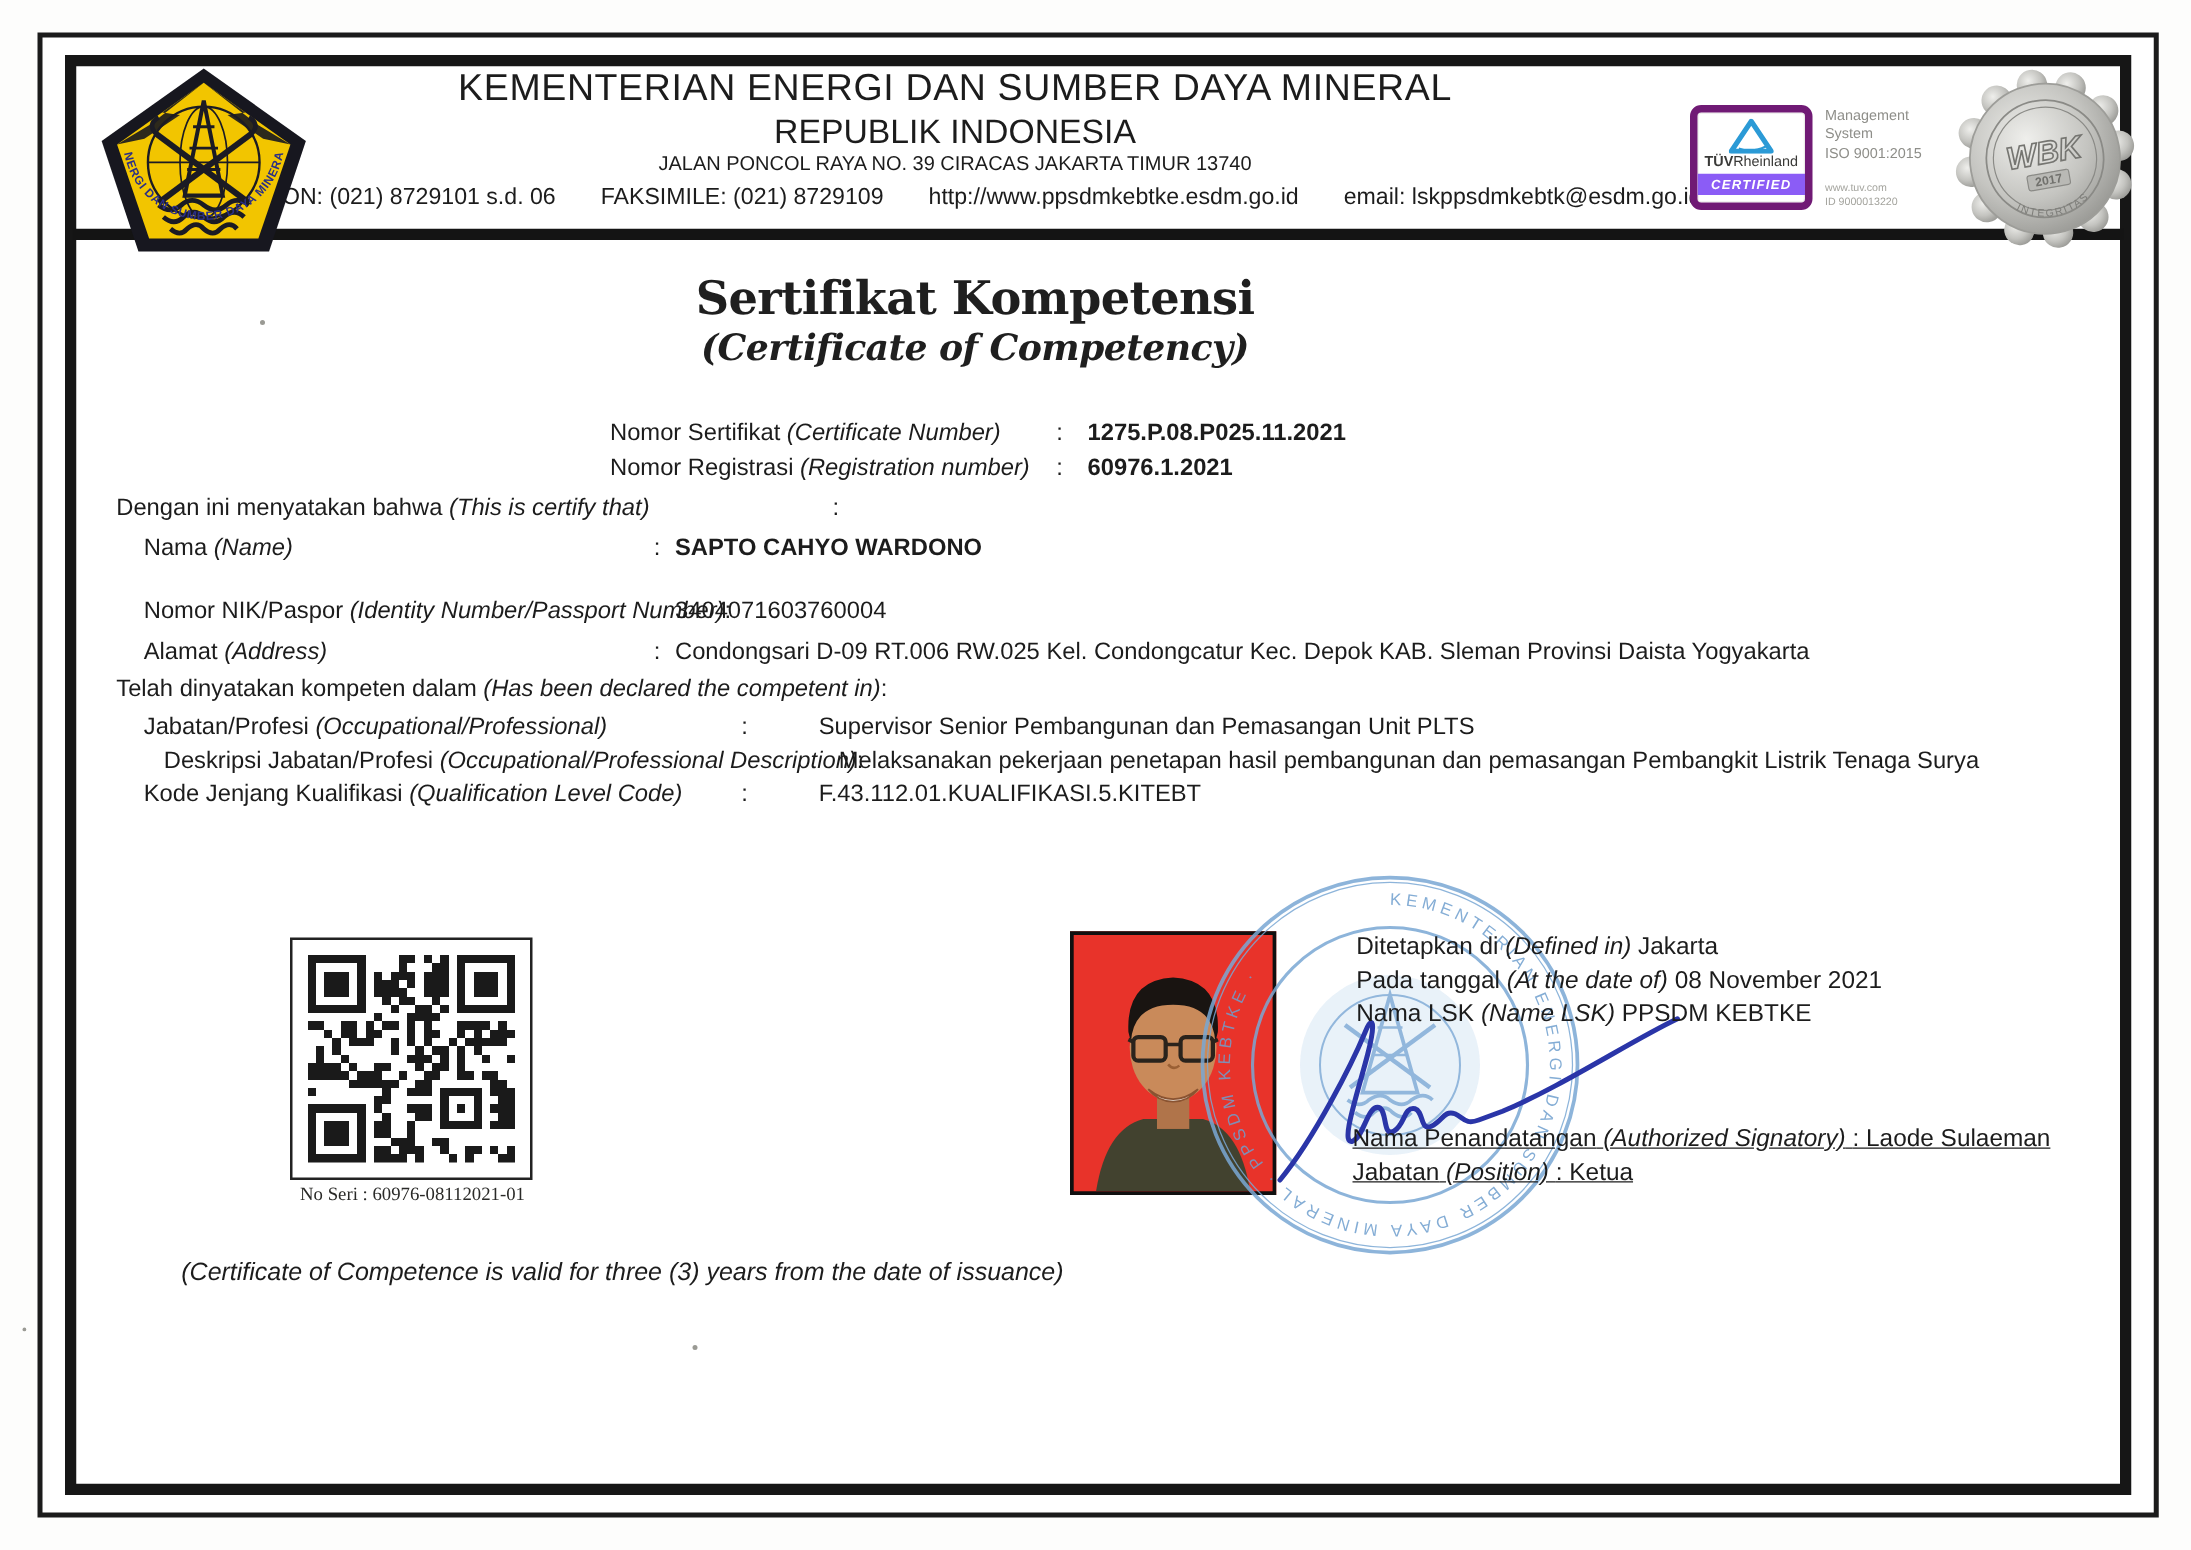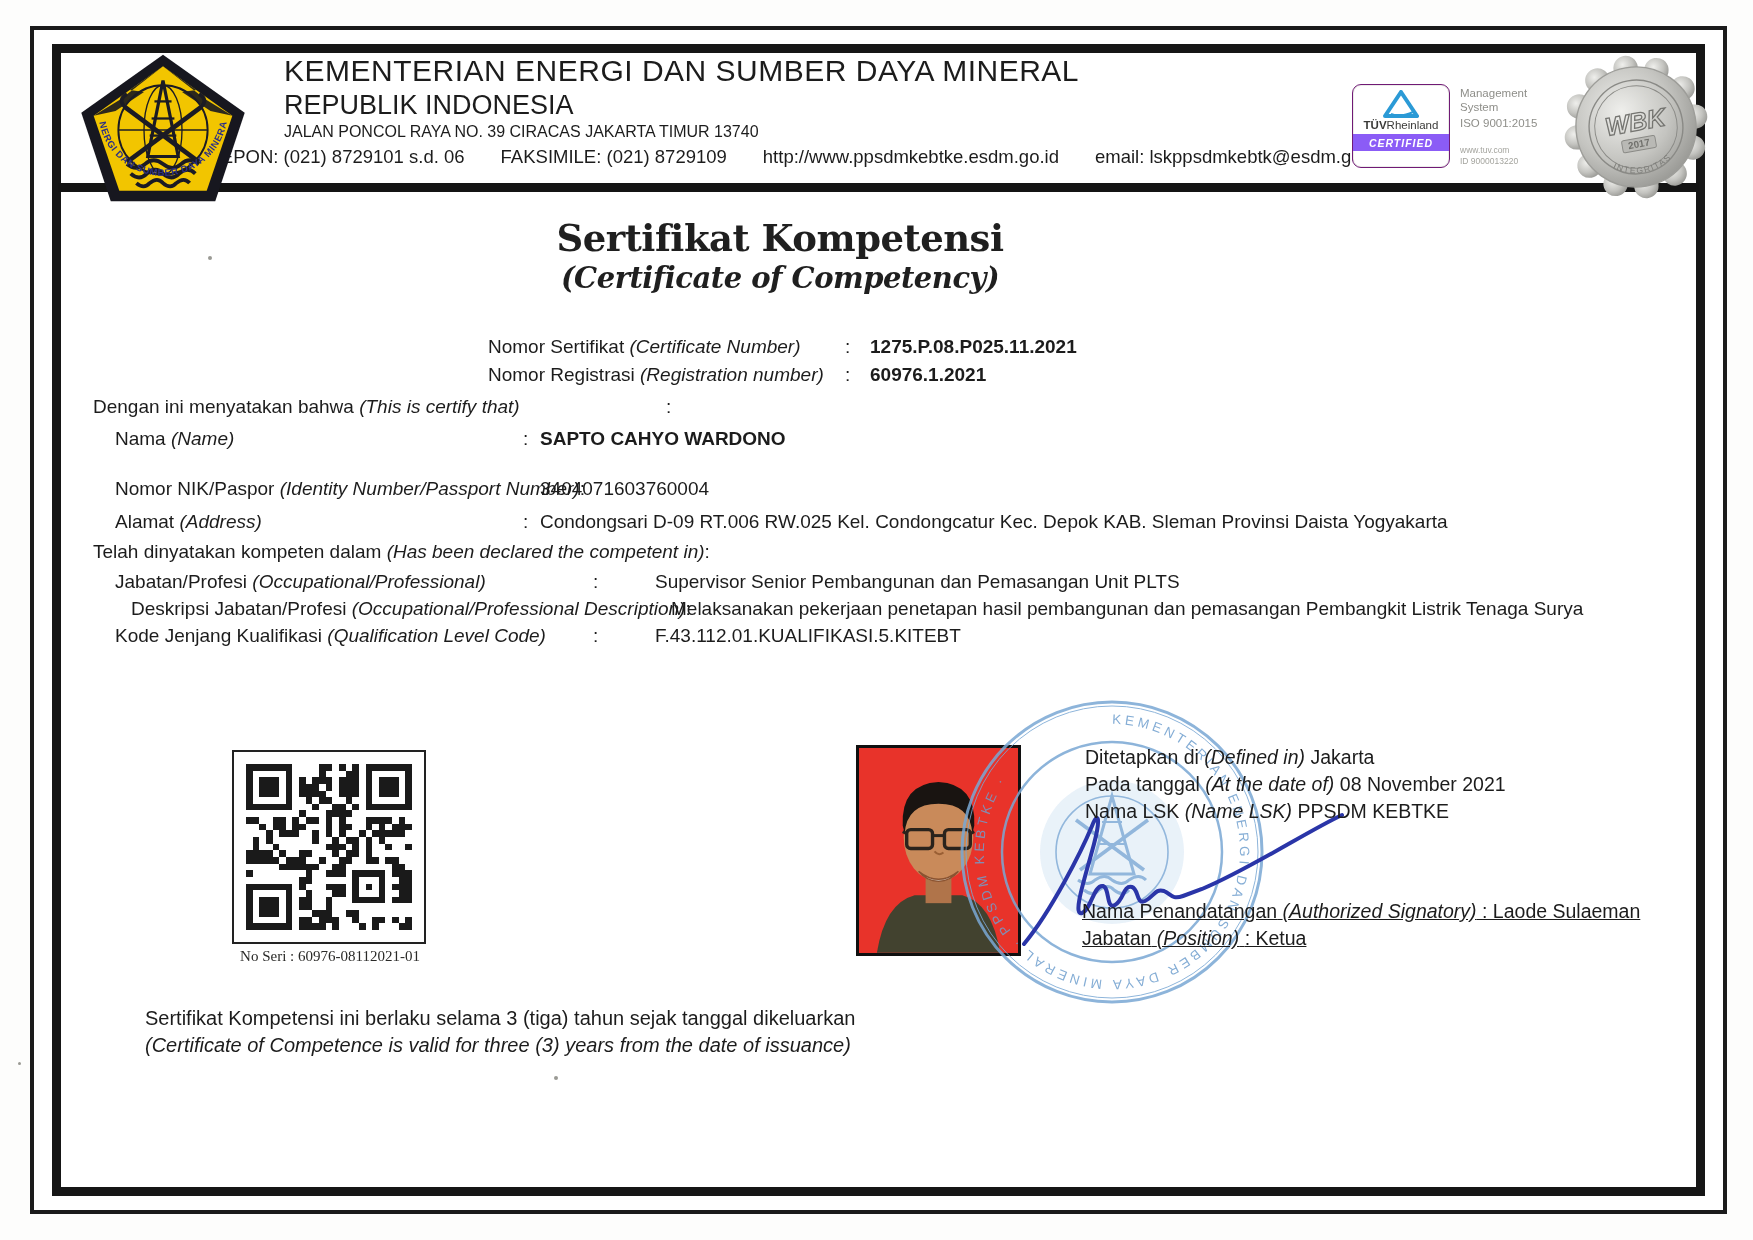--- a/index.html
+++ b/index.html
@@ -11,29 +11,29 @@
     position:relative;
     color:#1c1c1c;
   }
   .page { position:absolute; inset:0; background:#fdfdfc; }
   .outer-frame { position:absolute; left:30px; top:26px; right:26px; bottom:26px; border:4px solid #1b1b1b; background:#fff; }
   .inner-frame { position:absolute; left:52px; top:44px; right:48px; bottom:44px; border:9px solid #161616; }
   .header-sep { position:absolute; left:58px; top:183px; right:54px; height:9px; background:#141414; }
 
   
   .logo { position:absolute; left:74px; top:52px; width:178px; height:152px; z-index:3; }
-  .header-text { position:absolute; left:284px; top:54px; width:1000px; text-align:left; line-height:1.12; }
+  .header-text { position:absolute; left:264px; top:54px; width:1000px; text-align:center; line-height:1.12; }
   .h-ministry   { font-size:30px; letter-spacing:0.5px; }
   .h-republic   { font-size:27px; margin-top:2px; }
   .h-institution{ font-size:31px; font-weight:700; margin-top:3px; letter-spacing:0.3px; }
   .h-address    { font-size:16px; margin-top:3px; }
   .h-contacts   { font-size:18.5px; margin-top:6px; display:flex; justify-content:center; gap:36px; white-space:nowrap; }
 
   .tuv-badge { position:absolute; left:1352px; top:84px; width:98px; height:84px; background:#fff;
-               border:1px solid #701a75; border-radius:9px; box-shadow:0 0 0 1px #ececea inset;
+               border:6px solid #701a75; border-radius:9px; box-shadow:0 0 0 1px #ececea inset;
                display:flex; flex-direction:column; align-items:center; overflow:hidden; }
   .tuv-badge svg { margin-top:5px; }
   .tuv-brand { font-size:11.5px; color:#3a3a38; margin-top:1px; white-space:nowrap; }
   .tuv-brand b { font-weight:700; }
   .tuv-bar { margin-top:3px; width:100%; height:17px; background:#8b5cf6; color:#fff; font-size:10.5px;
              font-weight:700; letter-spacing:1px; display:flex; align-items:center; justify-content:center;font-style:italic; }
   .iso-text { position:absolute; left:1460px; top:86px; font-size:11.5px; color:#8e8e89; line-height:1.25; }
   .iso-text .std { margin-top:1px; }
   .iso-small { position:absolute; left:1460px; top:145px; font-size:8.5px; color:#a4a49e; line-height:1.3; }
   .wbk-seal { position:absolute; left:1550px; top:52px; width:172px; height:150px; transform:rotate(-10deg); }
@@ -509,20 +509,19 @@
     <div><span>Pada tanggal</span> <span class="en">(At the date of)</span> <span>08 November 2021</span></div>
     <div><span>Nama LSK</span> <span class="en">(Name LSK)</span> <span>PPSDM KEBTKE</span></div>
   </div>
 
   <div class="signatory">
     <div><span>Nama Penandatangan</span> <span class="en">(Authorized Signatory)</span> <span>: Laode Sulaeman</span></div>
     <div><span>Jabatan</span> <span class="en">(Position)</span> <span>: Ketua</span></div>
   </div>
 
   <div class="footer-note">
-    <div class="l1">Sertifikat Kompetensi ini berlaku selama 3 (tiga) tahun sejak tanggal dikeluarkan</div>
     <div class="l2">(Certificate of Competence is valid for three (3) years from the date of issuance)</div>
   </div>
 
   <div class="speck" style="left:208px; top:256px; width:4px; height:4px;"></div>
   <div class="speck" style="left:554px; top:1076px; width:4px; height:4px;"></div>
   <div class="speck" style="left:18px; top:1062px; width:3px; height:3px;"></div>
 </div>
 
 </body></html>

